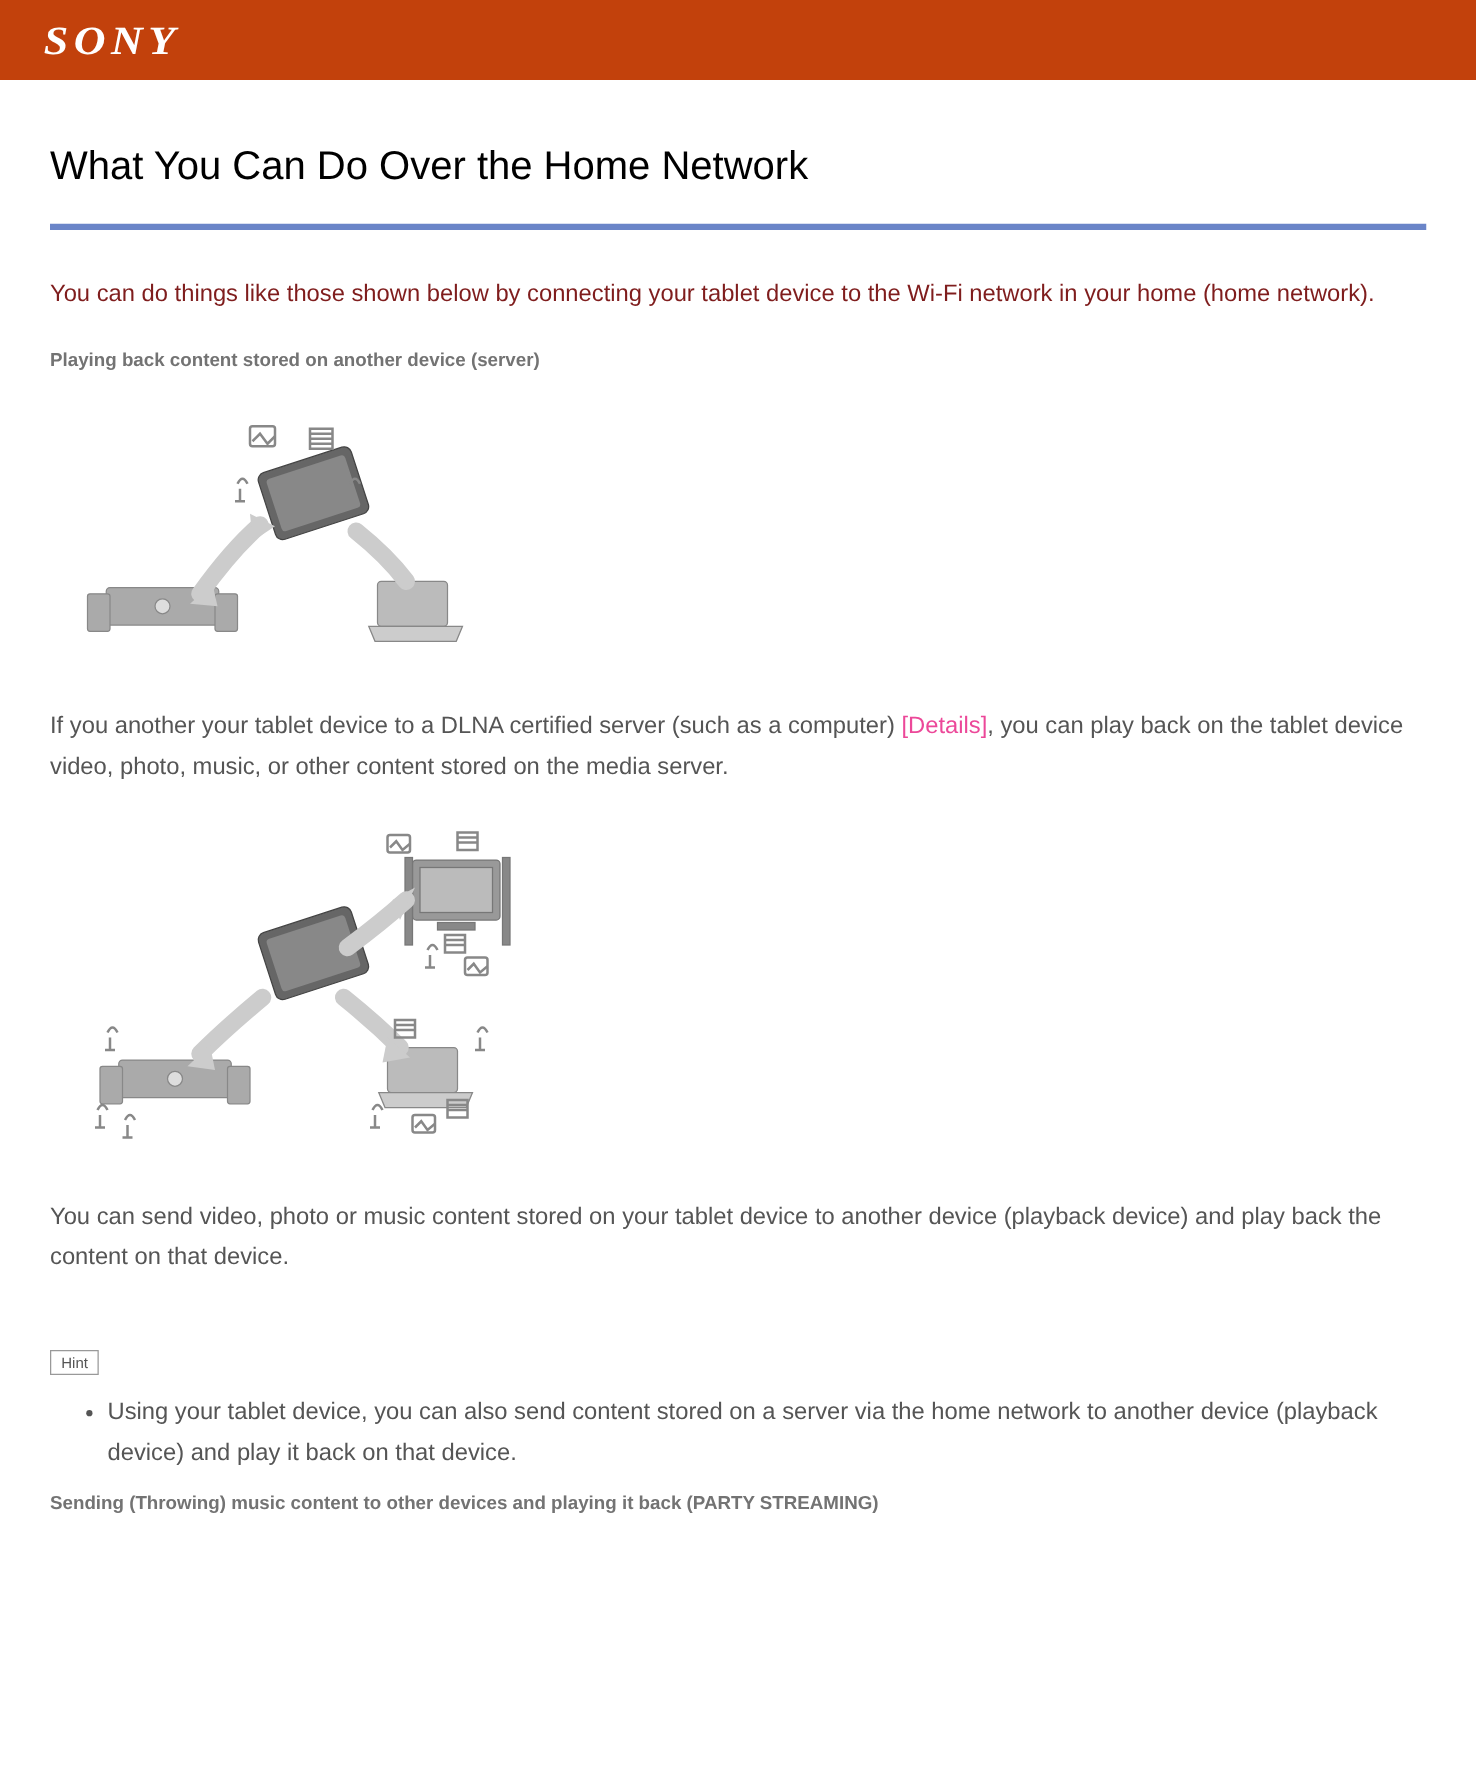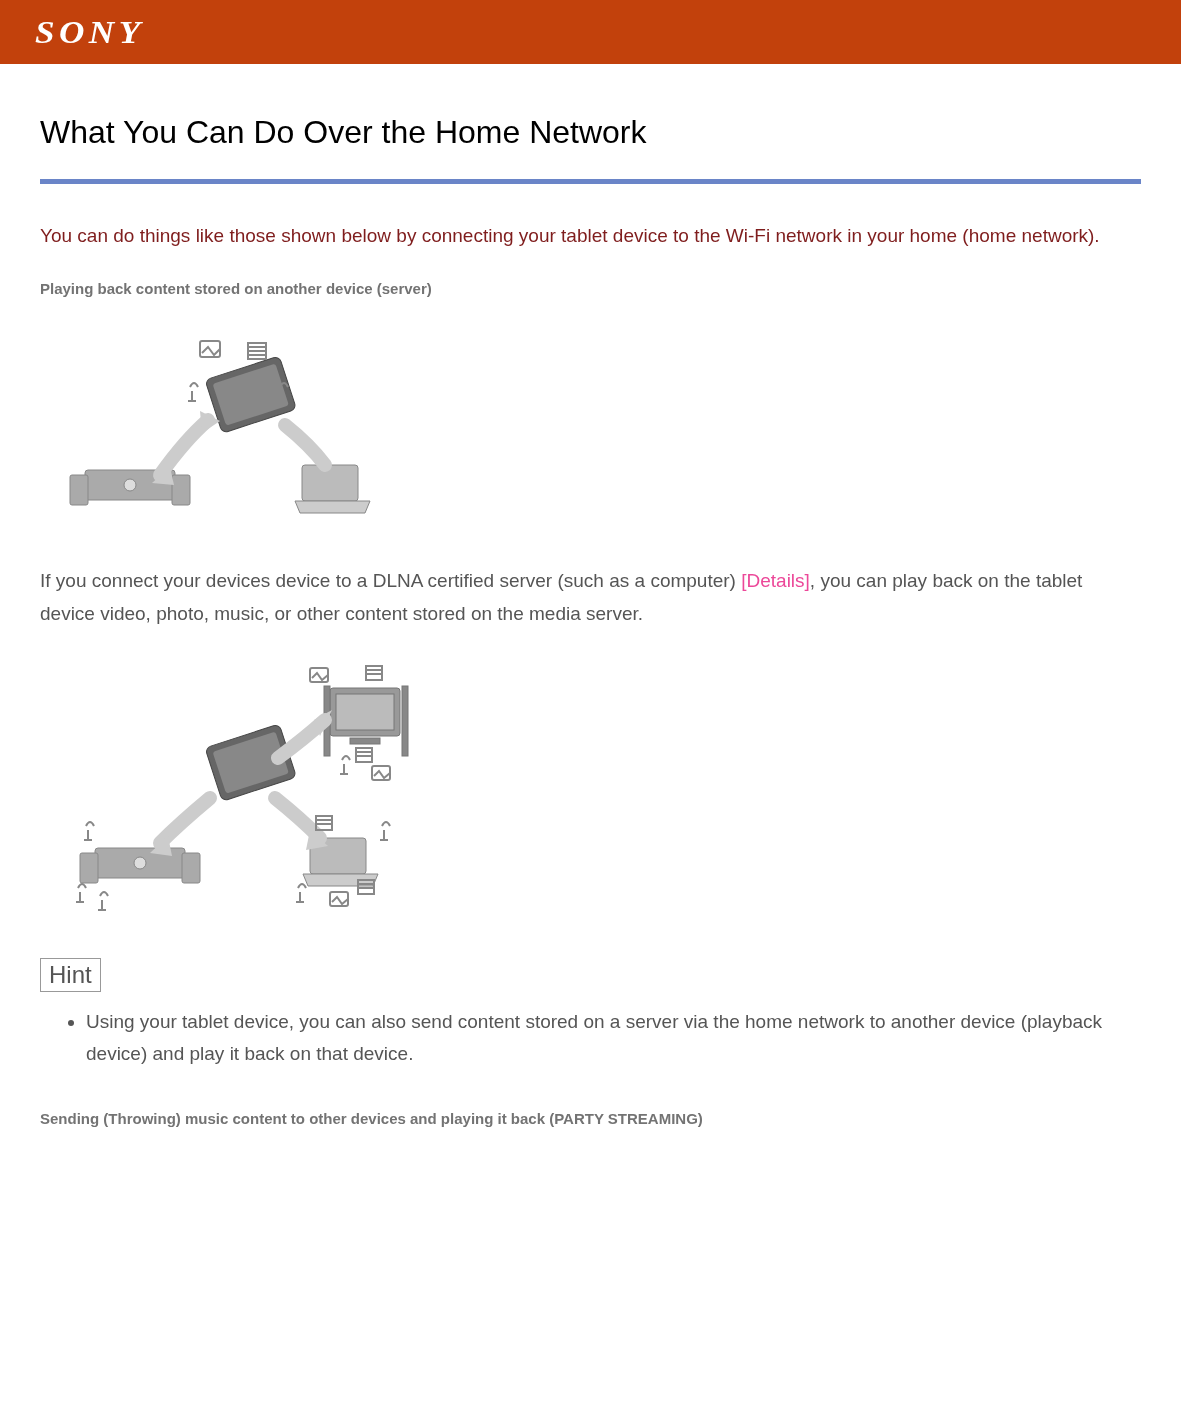--- a/index.html
+++ b/index.html
@@ -7,22 +7,22 @@
   .header-bar { background: #c2410c; height: 64px; display: flex; align-items: center; padding-left: 40px; }
   .sony-logo { color: #fff; font-family: "Times New Roman", serif; font-size: 32px; font-weight: bold; letter-spacing: 4px; font-style: italic; transform: scaleX(1.1); }
   .content { padding: 50px 40px 40px 40px; }
   h1 { font-size: 32px; font-weight: normal; color: #000; margin-bottom: 28px; }
   .title-rule { border: none; border-top: 5px solid #6a85c8; margin-bottom: 36px; }
   .intro { font-size: 19px; line-height: 1.7; color: #7f1d1d; margin-bottom: 28px; }
   .section-heading { font-size: 15px; font-weight: bold; color: #737373; margin-bottom: 28px; }
   .diagram { margin: 10px 0 40px 0; }
   .body-text { font-size: 19px; line-height: 1.7; color: #555; margin-bottom: 28px; }
   .link { color: #ec4899; }
-  .hint-label { display: inline-block; border: 1px solid #999; padding: 2px 8px; font-size: 24px; color: #555; margin-bottom: 14px; }
-  ul.hint-list { list-style: disc; padding-left: 46px; margin-bottom: 40px; }
+  .hint-label { display: inline-block; border: 1px solid #999; padding: 2px 8px; font-size: 12px; color: #555; margin-bottom: 14px; margin-top: 30px; }
+  ul.hint-list { list-style: disc; padding-left: 46px; margin-bottom: 15px; }
   ul.hint-list li { font-size: 19px; line-height: 1.7; color: #555; }
   
   .diagram svg { display: block; }
 </style>
 </head>
 <body>
 
 <div class="header-bar">
   <div class="sony-logo">SONY</div>
 </div>
@@ -70,21 +70,21 @@
         <line x1="208" y1="22" x2="226" y2="22"></line>
           <line x1="208" y1="26" x2="226" y2="26"></line>
           <line x1="208" y1="30" x2="226" y2="30"></line>
         <path d="M150 62 q4 -8 8 0 M152 66 l0 10 M148 76 l8 0"></path>
         <path d="M240 62 q4 -8 8 0 M242 66 l0 10 M238 76 l8 0"></path>
       </g>
     </svg>
   </div>
 
   <p class="body-text">
-    <span>If you connect your devices device to a DLNA certified server (such as a computer) </span><span class="link">[Details]</span><span>, you can play back on the tablet device video, photo, music, or other content stored on the media server.</span>
+    <span>If you another your tablet device to a DLNA certified server (such as a computer) </span><span class="link">[Details]</span><span>, you can play back on the tablet device video, photo, music, or other content stored on the media server.</span>
   </p>
 
 
   <div class="diagram">
     <svg width="380" height="260" viewBox="0 0 380 260">
 
       <g fill="#aaa" stroke="#888">
         <rect x="55" y="190" width="90" height="30" rx="3"></rect>
         <rect x="40" y="195" width="18" height="30" rx="2"></rect>
         <rect x="142" y="195" width="18" height="30" rx="2"></rect>
@@ -143,20 +143,21 @@
         <path d="M342 168 q4 -8 8 0 M344 172 l0 10 M340 182 l8 0"></path>
         <rect x="318" y="222" width="16" height="14"></rect>
           <line x1="318" y1="226" x2="334" y2="226"></line>
           <line x1="318" y1="230" x2="334" y2="230"></line>
         <rect x="290" y="234" width="18" height="14" rx="2"></rect>
           <polyline points="292,244 297,239 302,246 308,241"></polyline>
       </g>
     </svg>
   </div>
 
+  <p class="body-text">You can send video, photo or music content stored on your tablet device to another device (playback device) and play back the content on that device.</p>
 
   <div>
     <span class="hint-label">Hint</span>
     <ul class="hint-list">
       <li>Using your tablet device, you can also send content stored on a server via the home network to another device (playback device) and play it back on that device.</li>
     </ul>
   </div>
 
   <p class="section-heading">Sending (Throwing) music content to other devices and playing it back (PARTY STREAMING)</p>
 

